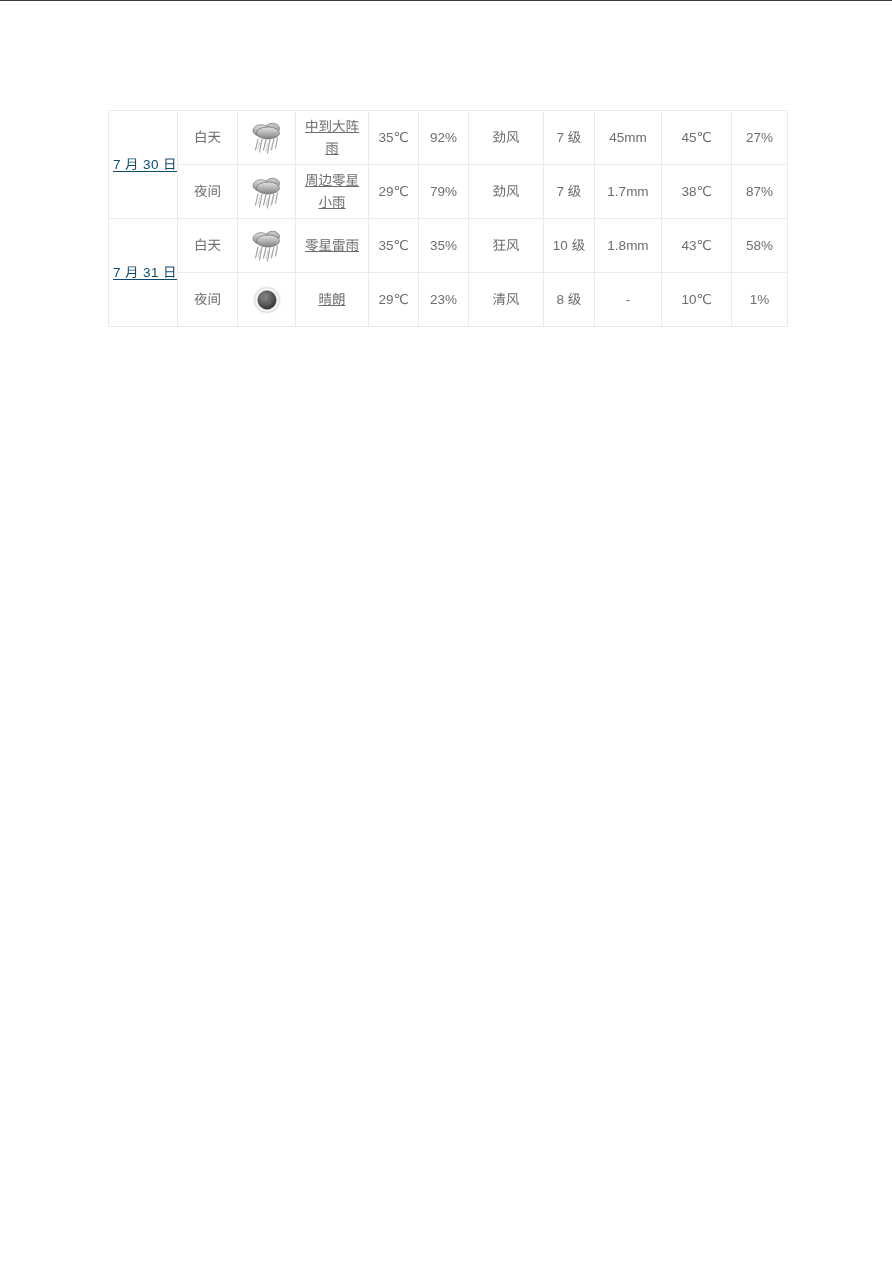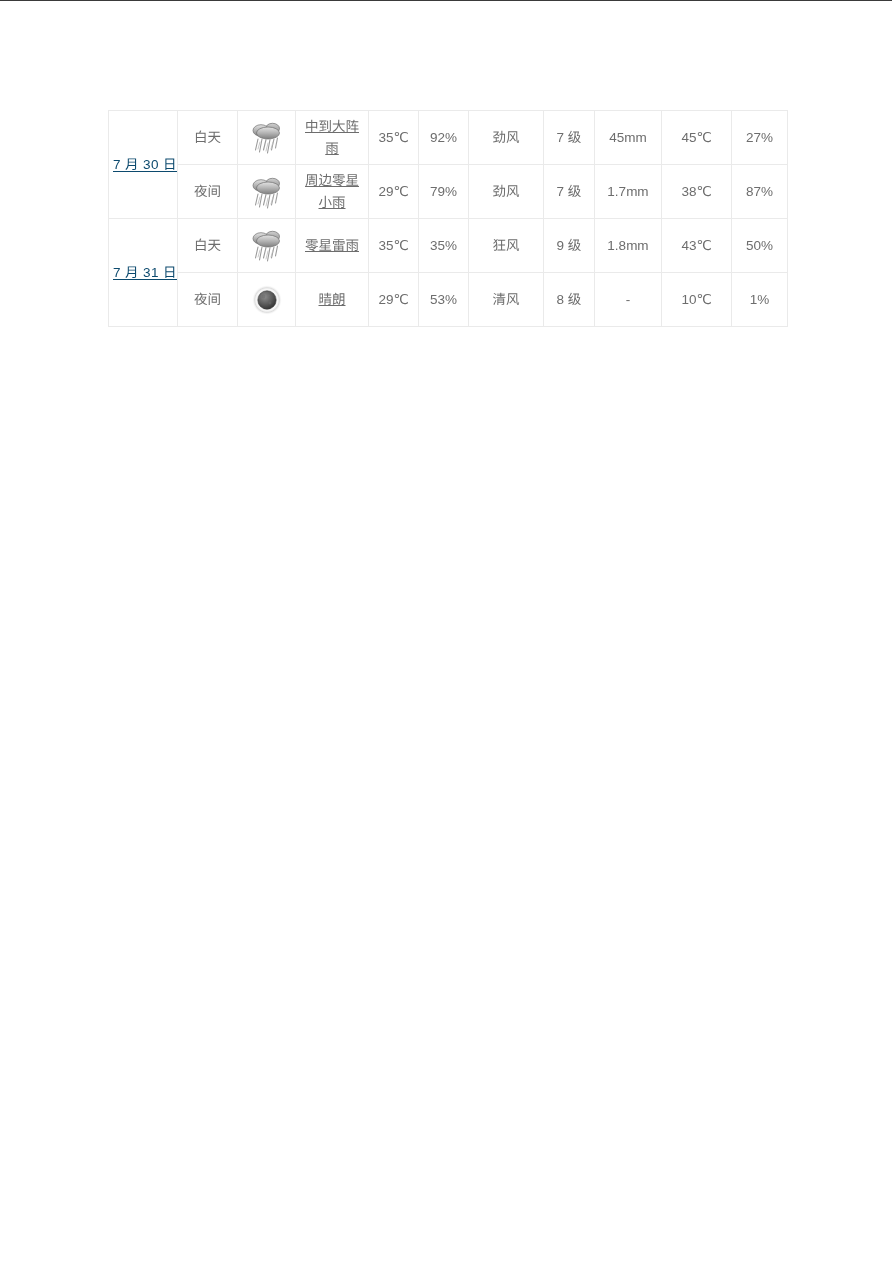--- a/index.html
+++ b/index.html
@@ -234,24 +234,24 @@
                   <line x1="21" y1="24" x2="19" y2="32"></line>
                   <line x1="26" y1="23" x2="24" y2="30"></line>
                 </g>
               </svg>
             </span>
           </td>
           <td class="cond-cell">零星雷雨</td>
           <td>35℃</td>
           <td>35%</td>
           <td>狂风</td>
-          <td>9 级</td>
+          <td>10 级</td>
           <td>1.8mm</td>
           <td>43℃</td>
-          <td>50%</td>
+          <td>58%</td>
         </tr>
 
         <tr>
           <td>夜间</td>
           <td class="icon-cell">
             <span class="wx-icon">
               <svg viewBox="0 0 40 38" width="40" height="38" aria-hidden="true">
                 <defs>
                   <radialGradient id="mn1" cx="0.38" cy="0.33" r="0.75">
                     <stop offset="0" stop-color="#8c8c8c"></stop>
@@ -268,21 +268,21 @@
                 <circle cx="20" cy="19" r="10.5" fill="#efefef" opacity="0.55"></circle>
                 <circle cx="20" cy="19" r="9.2" fill="url(#mn1)" stroke="#3d3d3d" stroke-width="0.6"></circle>
                 <circle cx="16.5" cy="15.5" r="1.9" fill="#6e6e6e" opacity="0.6"></circle>
                 <circle cx="23" cy="22" r="1.4" fill="#6e6e6e" opacity="0.45"></circle>
                 <circle cx="21.5" cy="14.5" r="1.1" fill="#777777" opacity="0.45"></circle>
               </svg>
             </span>
           </td>
           <td class="cond-cell">晴朗</td>
           <td>29℃</td>
-          <td>53%</td>
+          <td>23%</td>
           <td>清风</td>
           <td>8 级</td>
           <td class="dash">-</td>
           <td>10℃</td>
           <td>1%</td>
         </tr>
 
       </tbody>
     </table>
   </div>

